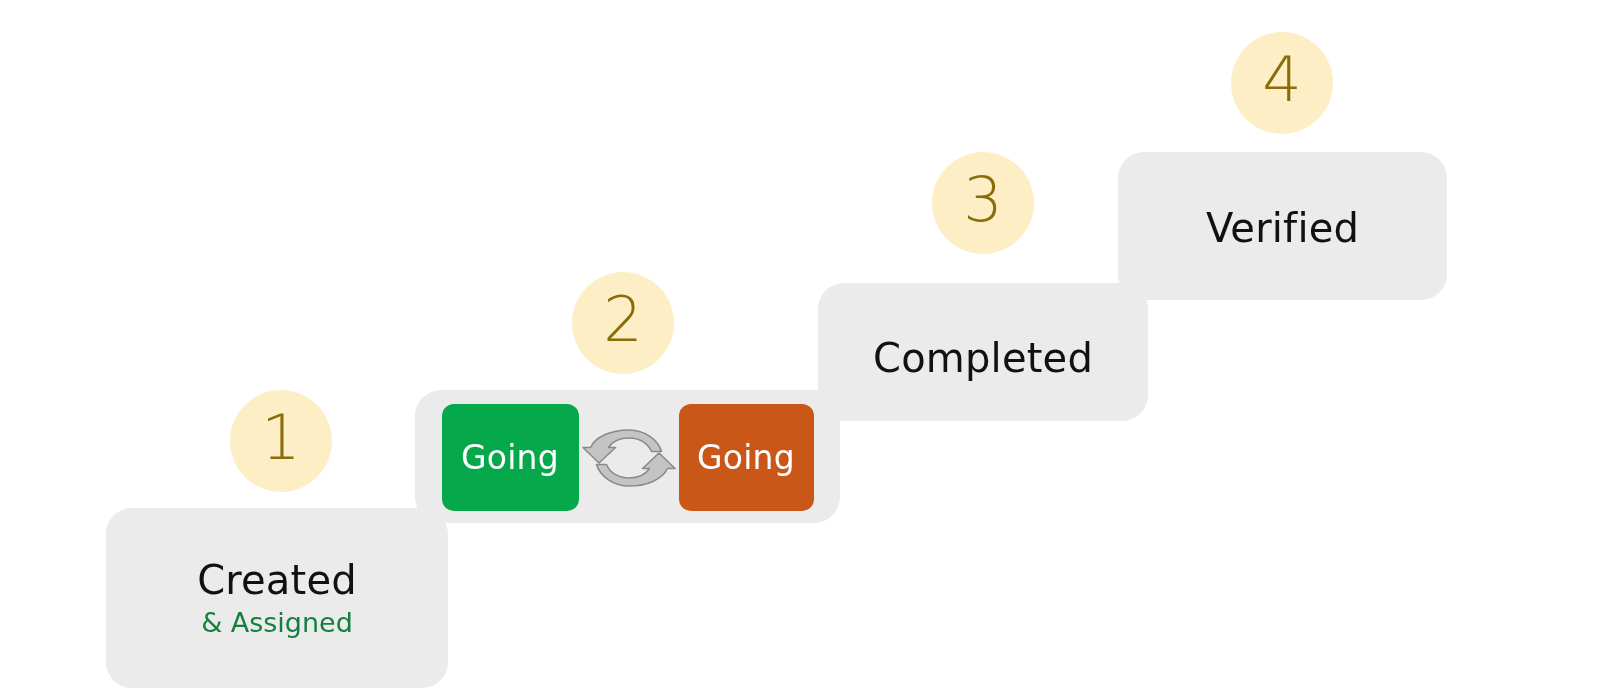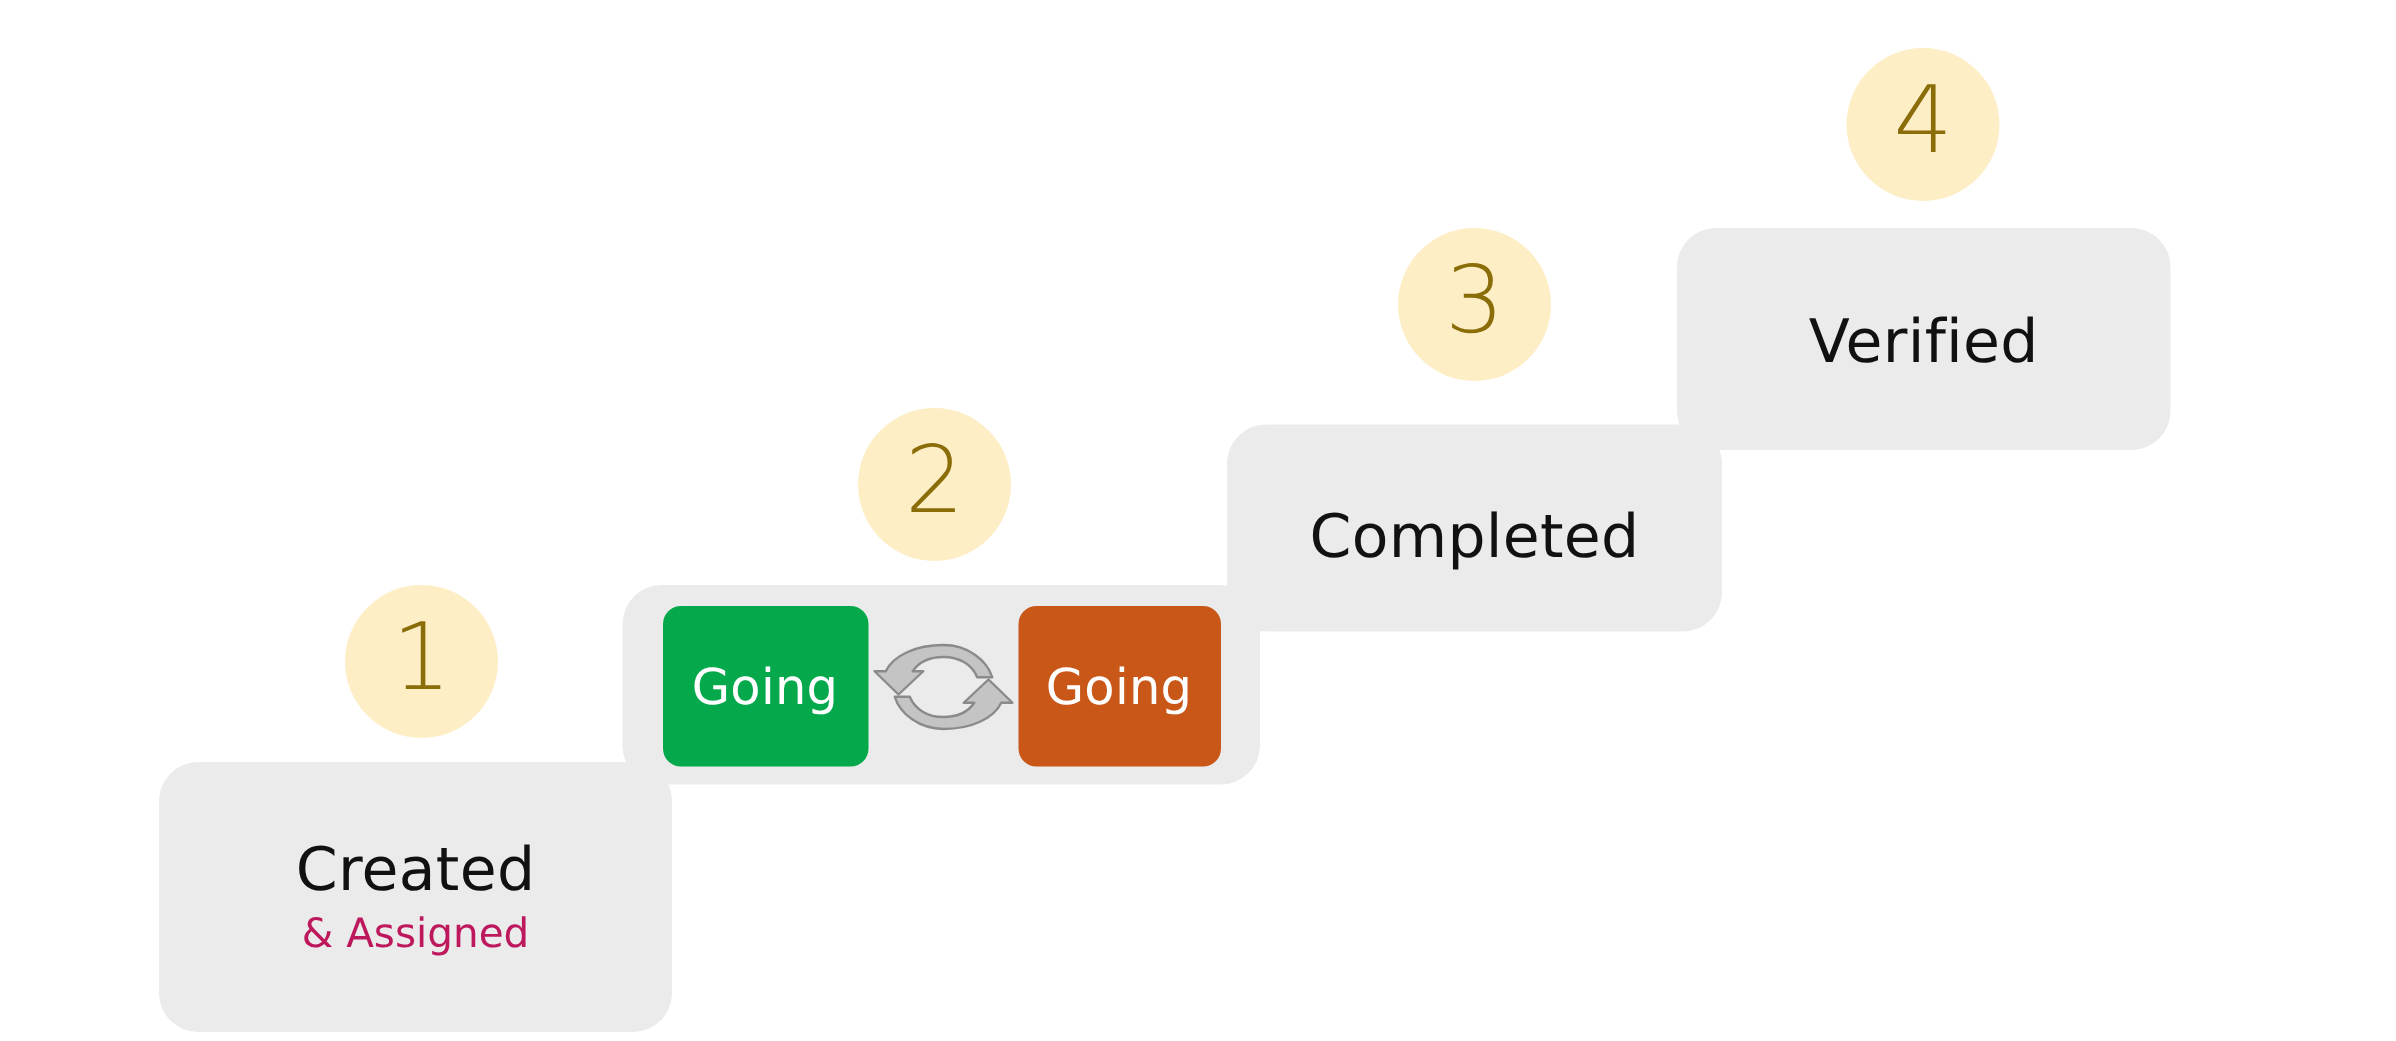--- a/index.html
+++ b/index.html
@@ -34,21 +34,21 @@
   .step-label {
     color: #111111;
     font-size: 40px;
     font-weight: 400;
     letter-spacing: 0.2px;
     line-height: 1.05;
     text-align: center;
     white-space: nowrap;
   }
   .step-sublabel {
-    color: #be185d;
+    color: #15803d;
     font-size: 27px;
     font-weight: 400;
     line-height: 1.15;
     text-align: left;
     white-space: nowrap;
     margin-top: 6px;
   }
 
   
   #panel-1 { left: 106px; top: 508px; width: 342px; height: 180px; }

